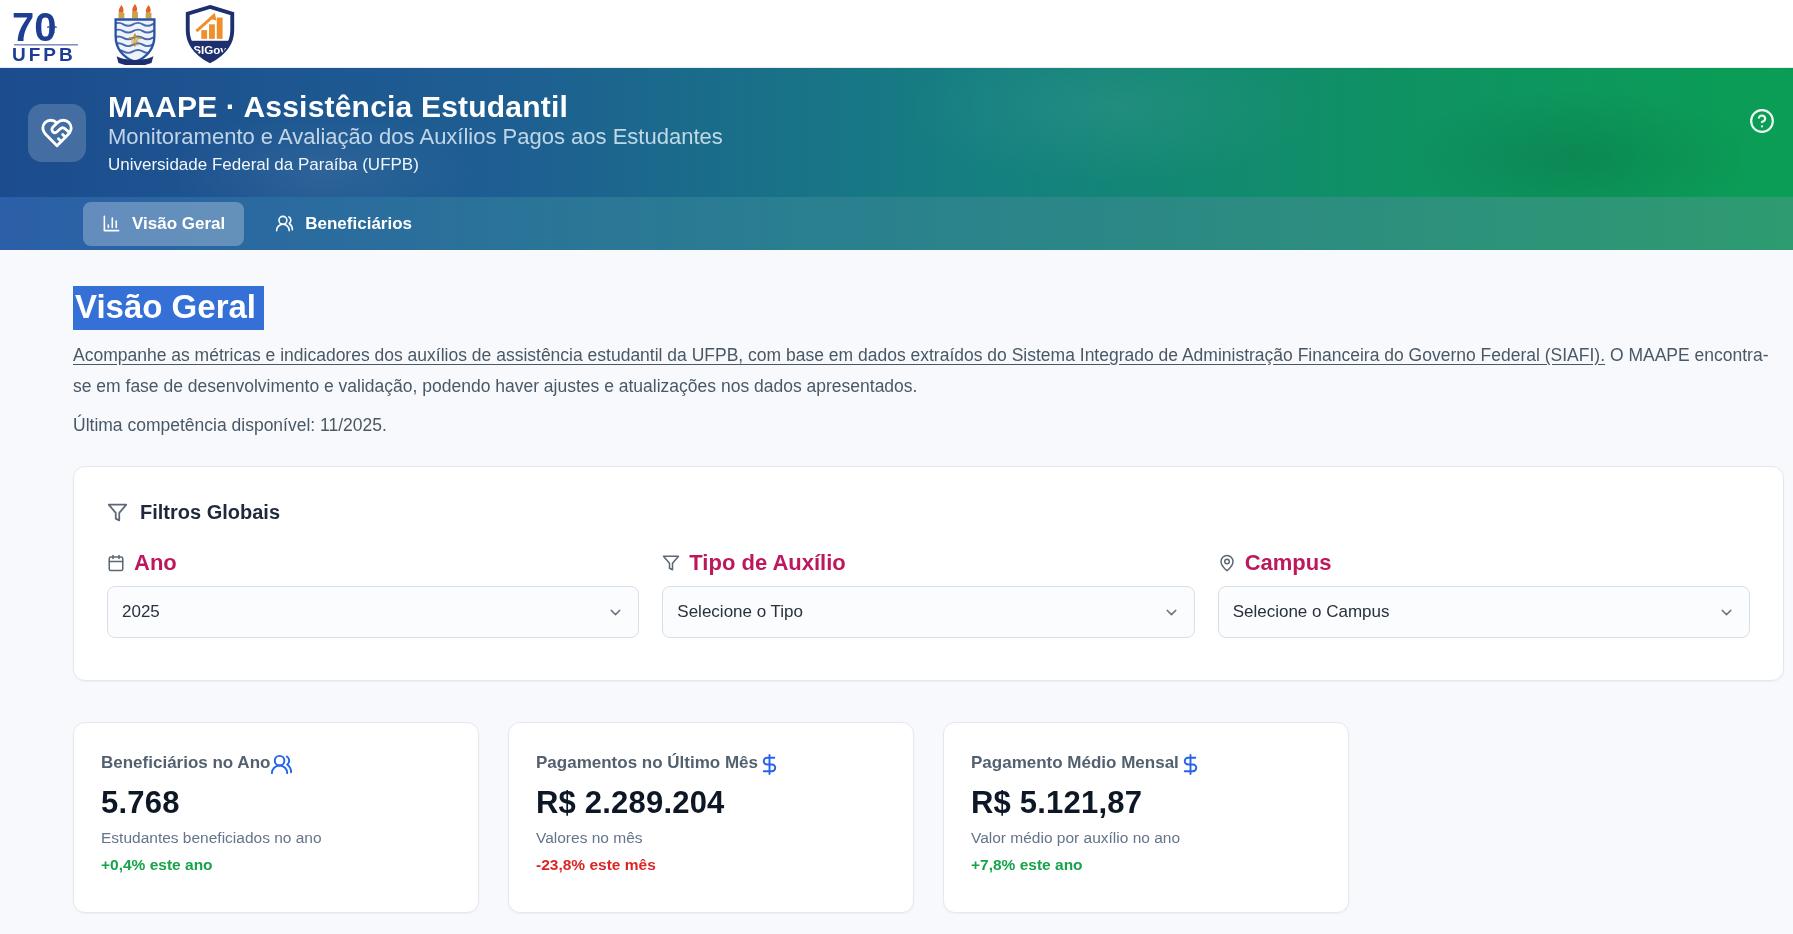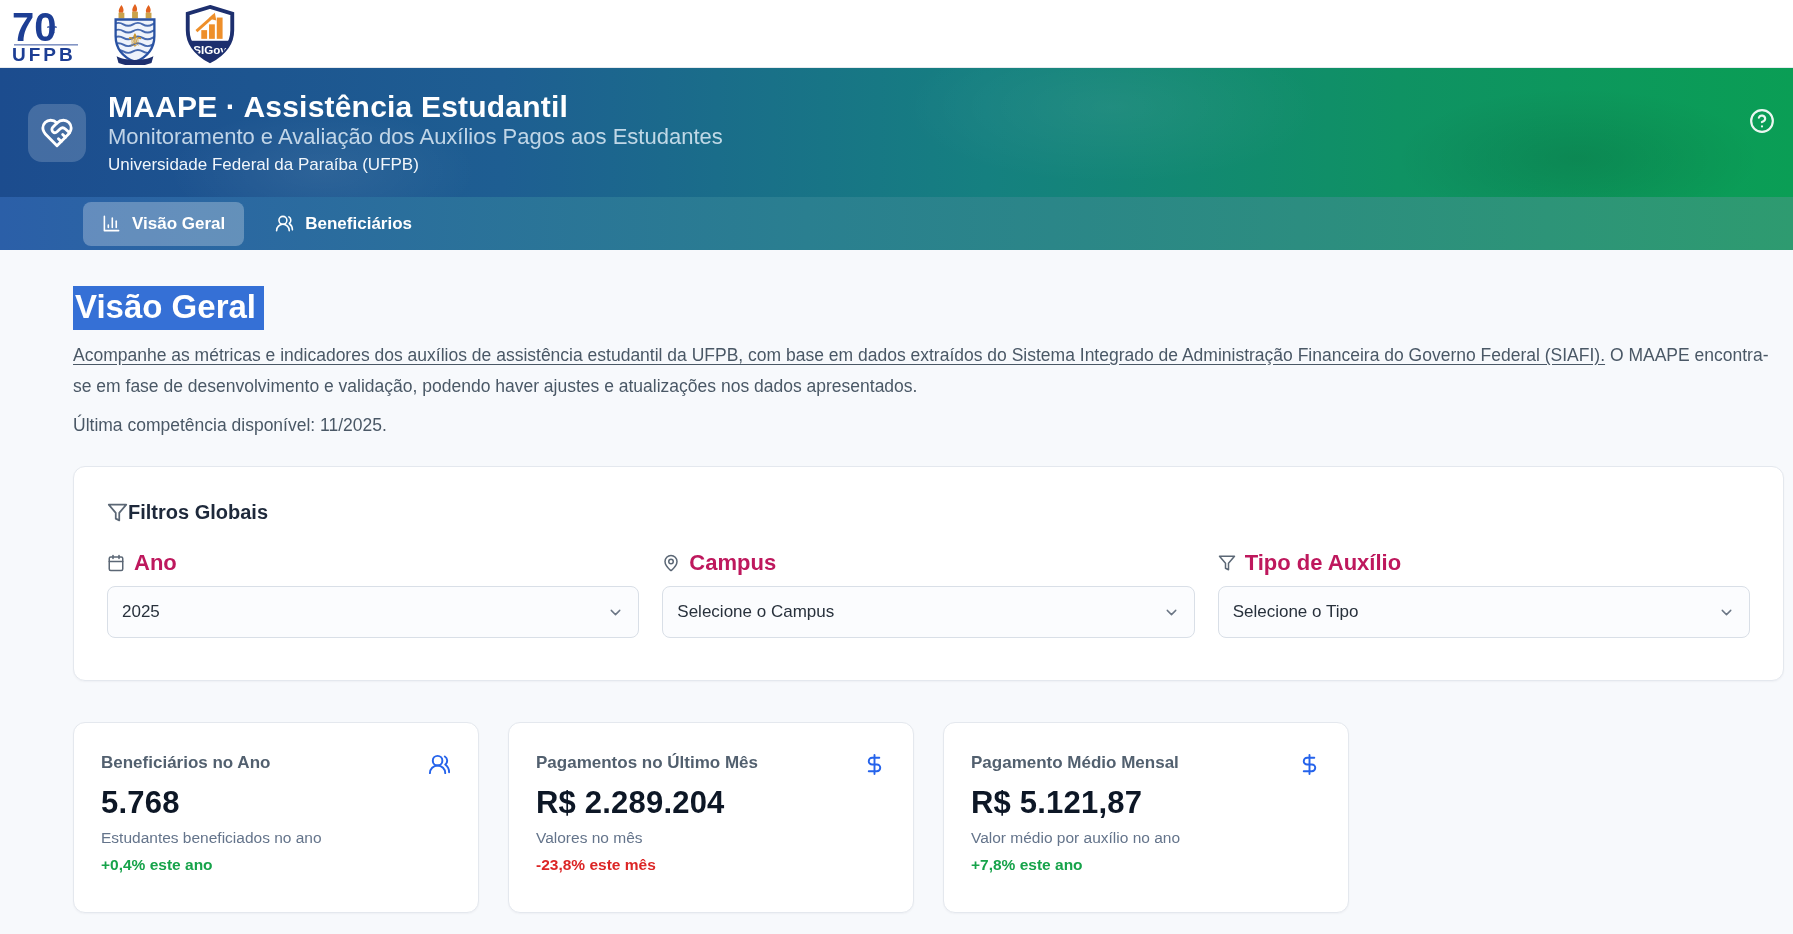--- a/index.html
+++ b/index.html
@@ -45,38 +45,38 @@
   .page-title { font-size:33px; font-weight:700; line-height:1.15; }
   .page-title .sel { background:#3570d6; color:#ffffff; padding:2px 8px 5px 2px; }
   .desc { margin-top:14px; font-size:17.5px; line-height:1.75; color:#4a5866; width:1709px; }
   .desc .u { text-decoration:underline; text-underline-offset:3px;margin-top:18px; }
   .last-period { margin-top:14px; font-size:17.5px; color:#4a5866; }
 
   
   .filters-card { margin-top:30px; width:1711px; background:#ffffff;
     border:1px solid #e4e8ee; border-radius:12px; padding:34px 33px 42px 33px;
     box-shadow:0 1px 2px rgba(16,24,40,.04); }
-  .filters-head { display:flex; align-items:center; color:#1e293b;
+  .filters-head { display:flex; align-items:center; gap:12px; color:#1e293b;
     font-size:20px; font-weight:700; }
   .filters-head svg { color:#5b6775; }
   .filters-grid { margin-top:26px; display:grid; grid-template-columns:repeat(3,1fr); gap:23px; }
   .field-label { display:flex; align-items:center; gap:9px; font-size:22px;
     color:#be185d; font-weight:700; }
   .field-label svg { color:#5b6775; }
   .select { margin-top:10px; height:52px; background:#fbfcfe; border:1px solid #d9dfe7;
     border-radius:8px; display:flex; align-items:center; justify-content:space-between;
     padding:0 14px; font-size:17px; color:#28313c; cursor:pointer; }
   .select svg { color:#6b7685; }
 
   
   .metrics { margin-top:41px; display:grid; grid-template-columns:repeat(4,1fr);
     gap:29px; width:1711px; }
   .metric { background:#ffffff; border:1px solid #e4e8ee; border-radius:12px;
     height:191px; padding:30px 27px 0 27px; box-shadow:0 1px 2px rgba(16,24,40,.04); }
-  .m-head { display:flex; align-items:flex-start; justify-content:space-between; }
+  .m-head { display:flex; align-items:flex-start; justify-content:flex-start; }
   .m-title { font-size:17px; color:#52606f; font-weight:600; }
   .m-icon { color:#2563eb; }
   .m-value { margin-top:9px; font-size:31px; font-weight:700; color:#0d1726; letter-spacing:.2px; }
   .m-sub { margin-top:8px; font-size:15.5px; color:#64748b; }
   .m-trend { margin-top:9px; font-size:15.5px; font-weight:700; }
   .m-trend.green { color:#16a34a; }
   .m-trend.red { color:#dc2626; }
 </style>
 </head>
 <body>
@@ -206,41 +206,41 @@
             <div class="select">
               <span>2025</span>
               <svg width="17" height="17" viewBox="0 0 24 24" fill="none" stroke="currentColor" stroke-width="2" stroke-linecap="round" stroke-linejoin="round">
                   <path d="m6 9 6 6 6-6"></path>
                 </svg>
             </div>
           </div>
           <div class="field">
             <div class="field-label">
               <svg width="18" height="18" viewBox="0 0 24 24" fill="none" stroke="currentColor" stroke-width="2" stroke-linecap="round" stroke-linejoin="round">
+                <path d="M22 3H2l8 9.46V19l4 2v-8.54L22 3z"></path>
+              </svg>
+              <span>Tipo de Auxílio</span>
+            </div>
+            <div class="select">
+              <span>Selecione o Tipo</span>
+              <svg width="17" height="17" viewBox="0 0 24 24" fill="none" stroke="currentColor" stroke-width="2" stroke-linecap="round" stroke-linejoin="round">
+                  <path d="m6 9 6 6 6-6"></path>
+                </svg>
+            </div>
+          </div>
+          <div class="field">
+            <div class="field-label">
+              <svg width="18" height="18" viewBox="0 0 24 24" fill="none" stroke="currentColor" stroke-width="2" stroke-linecap="round" stroke-linejoin="round">
                 <path d="M20 10c0 4.99-5.54 10.19-7.4 11.8a1 1 0 0 1-1.2 0C9.54 20.19 4 14.99 4 10a8 8 0 0 1 16 0"></path>
                   <circle cx="12" cy="10" r="3"></circle>
               </svg>
               <span>Campus</span>
             </div>
             <div class="select">
               <span>Selecione o Campus</span>
-              <svg width="17" height="17" viewBox="0 0 24 24" fill="none" stroke="currentColor" stroke-width="2" stroke-linecap="round" stroke-linejoin="round">
-                  <path d="m6 9 6 6 6-6"></path>
-                </svg>
-            </div>
-          </div>
-          <div class="field">
-            <div class="field-label">
-              <svg width="18" height="18" viewBox="0 0 24 24" fill="none" stroke="currentColor" stroke-width="2" stroke-linecap="round" stroke-linejoin="round">
-                <path d="M22 3H2l8 9.46V19l4 2v-8.54L22 3z"></path>
-              </svg>
-              <span>Tipo de Auxílio</span>
-            </div>
-            <div class="select">
-              <span>Selecione o Tipo</span>
               <svg width="17" height="17" viewBox="0 0 24 24" fill="none" stroke="currentColor" stroke-width="2" stroke-linecap="round" stroke-linejoin="round">
                   <path d="m6 9 6 6 6-6"></path>
                 </svg>
             </div>
           </div>
         </div>
       </section>
 
       <section class="metrics">
         <div class="metric">

